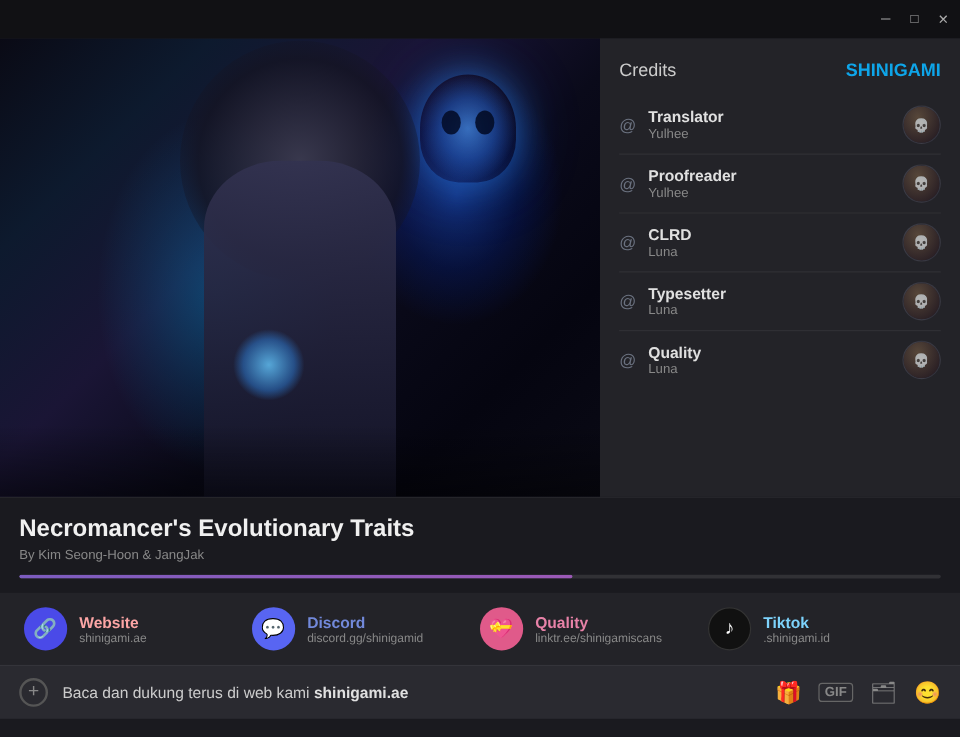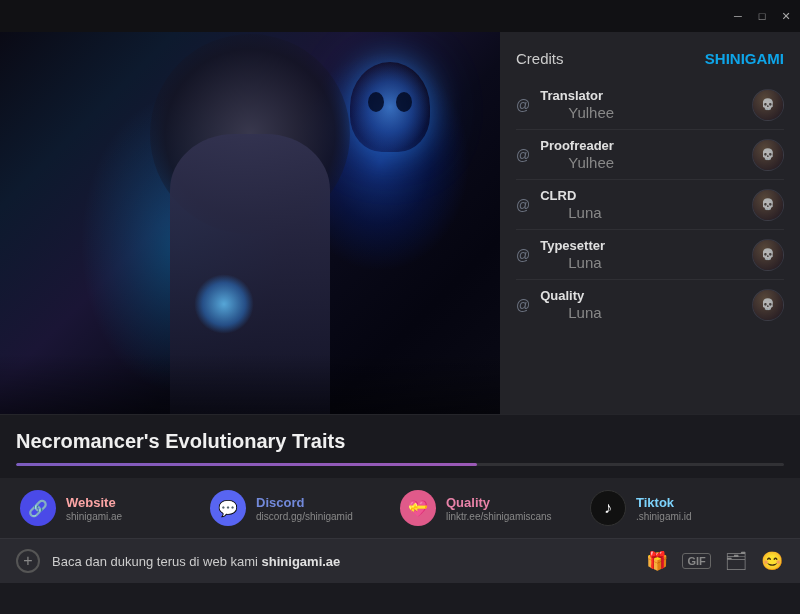--- a/index.html
+++ b/index.html
@@ -185,24 +185,23 @@
     }
     .credit-info {
       flex: 1;
     }
     .credit-role {
       font-size: 13px;
       font-weight: 600;
       color: #e0e0e0;
     }
     .credit-name {
-      font-size: 15px;
+      font-size: 11px;
       color: #888;
       margin-top: 1px;
-      margin-left: 28px;
     }
     .credit-avatar {
       width: 32px;
       height: 32px;
       border-radius: 50%;
       background: linear-gradient(135deg, #2a2a35, #1a1a25);
       display: flex;
       align-items: center;
       justify-content: center;
       font-size: 14px;
@@ -422,20 +421,21 @@
     <div class="credit-avatar">
       <div class="avatar-inner">💀</div>
     </div>
   </div>
       </div>
   </div>
 </div>
 
 <div class="manga-info">
   <div class="manga-title">Necromancer's Evolutionary Traits</div>
+  <div class="manga-author">By Kim Seong-Hoon &amp; JangJak</div>
   <div class="progress-bar">
     <div class="progress-fill" id="progress-fill" style="width: 60%;"></div>
   </div>
 </div>
 
 <div class="social-bar">
   <div id="social-links-container" style="display:flex;width:100%;">
       <div class="social-item">
     <div class="social-icon social-icon-website">🔗</div>
     <div class="social-text">

